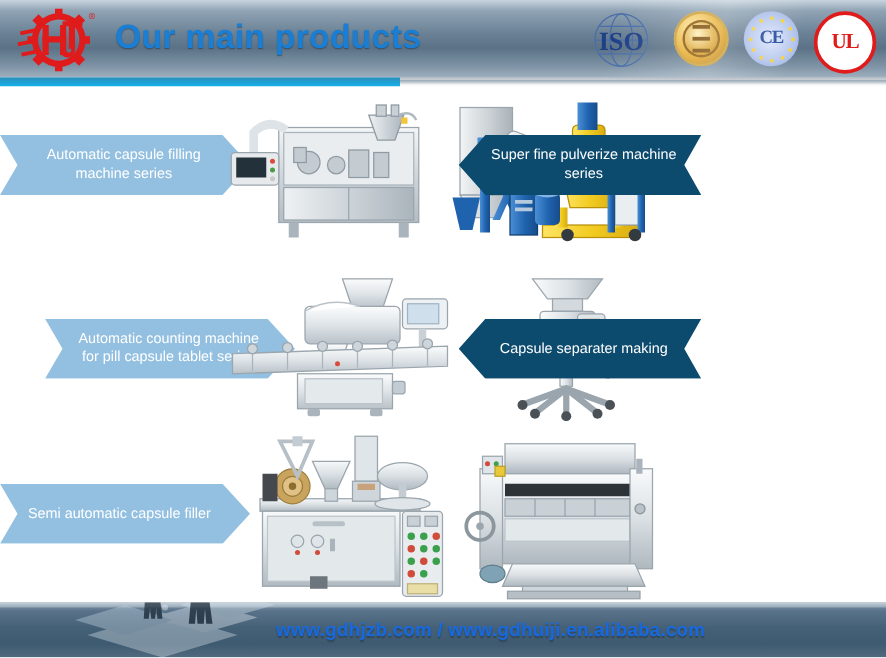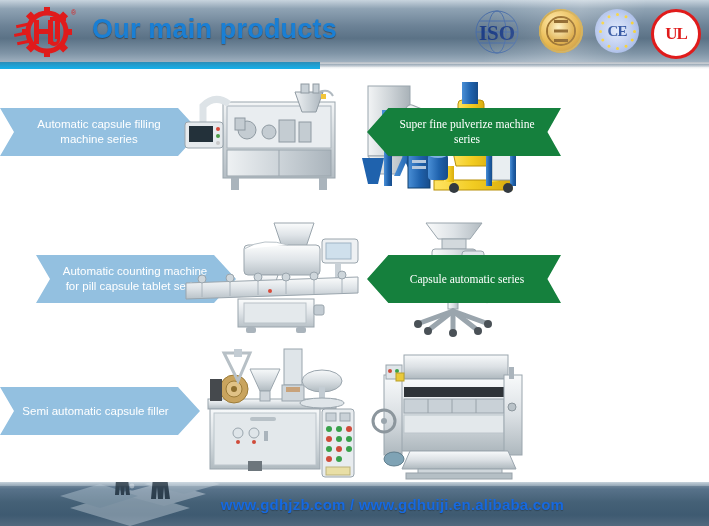--- a/index.html
+++ b/index.html
@@ -98,23 +98,23 @@
     text-align:center;color:#ffffff;font-size:11.5px;line-height:15px;
     padding:0 14px;box-sizing:border-box;
   }
   .chev span{display:block;width:100%;}
   .chev-left{
     left:0;width:200px;height:48px;background:#93c0e0;
     clip-path:polygon(0 0, 89% 0, 100% 50%, 89% 100%, 0 100%, 7% 50%);
     padding-left:20px;padding-right:22px;
   }
   .chev-right{
-    right:0;width:194px;height:48px;background:#15803d;
+    right:0;width:194px;height:48px;background:#0c4a6e;
     clip-path:polygon(11% 0, 100% 0, 93% 50%, 100% 100%, 11% 100%, 0 50%);
-    padding-left:22px;padding-right:16px;font-family:Liberation Serif, serif;
+    padding-left:22px;padding-right:16px;
   }
 
   .photo{position:absolute;}
 
   
   .footer{
     position:absolute;left:0;bottom:0;width:709px;height:44px;
     background:linear-gradient(to bottom,#8a9cab 0%,#58728a 16%,#456177 45%,#3e5a71 75%,#51697e 100%);
     overflow:hidden;
   }
@@ -448,21 +448,21 @@
           <circle cx="32" cy="114" r="4"></circle>
             <circle cx="82" cy="114" r="4"></circle>
           <circle cx="57" cy="116" r="4"></circle>
         </g>
 
         <path d="M80 74 q12 2 10 12" fill="none" stroke="#aab4bc" stroke-width="3"></path>
       </svg>
     </div>
 
     <div class="chev chev-right" style="top:40px;">
-      <span>Capsule automatic series</span>
+      <span>Capsule separater making</span>
     </div>
   </div>
 
   <div class="row" style="top:343px;height:138px;">
 
     <div class="chev chev-left" style="top:44px;padding-left:13px;">
       <span>Semi automatic capsule filler</span>
     </div>
 
     <div class="photo" style="left:198px;top:4px;width:164px;height:134px;">

